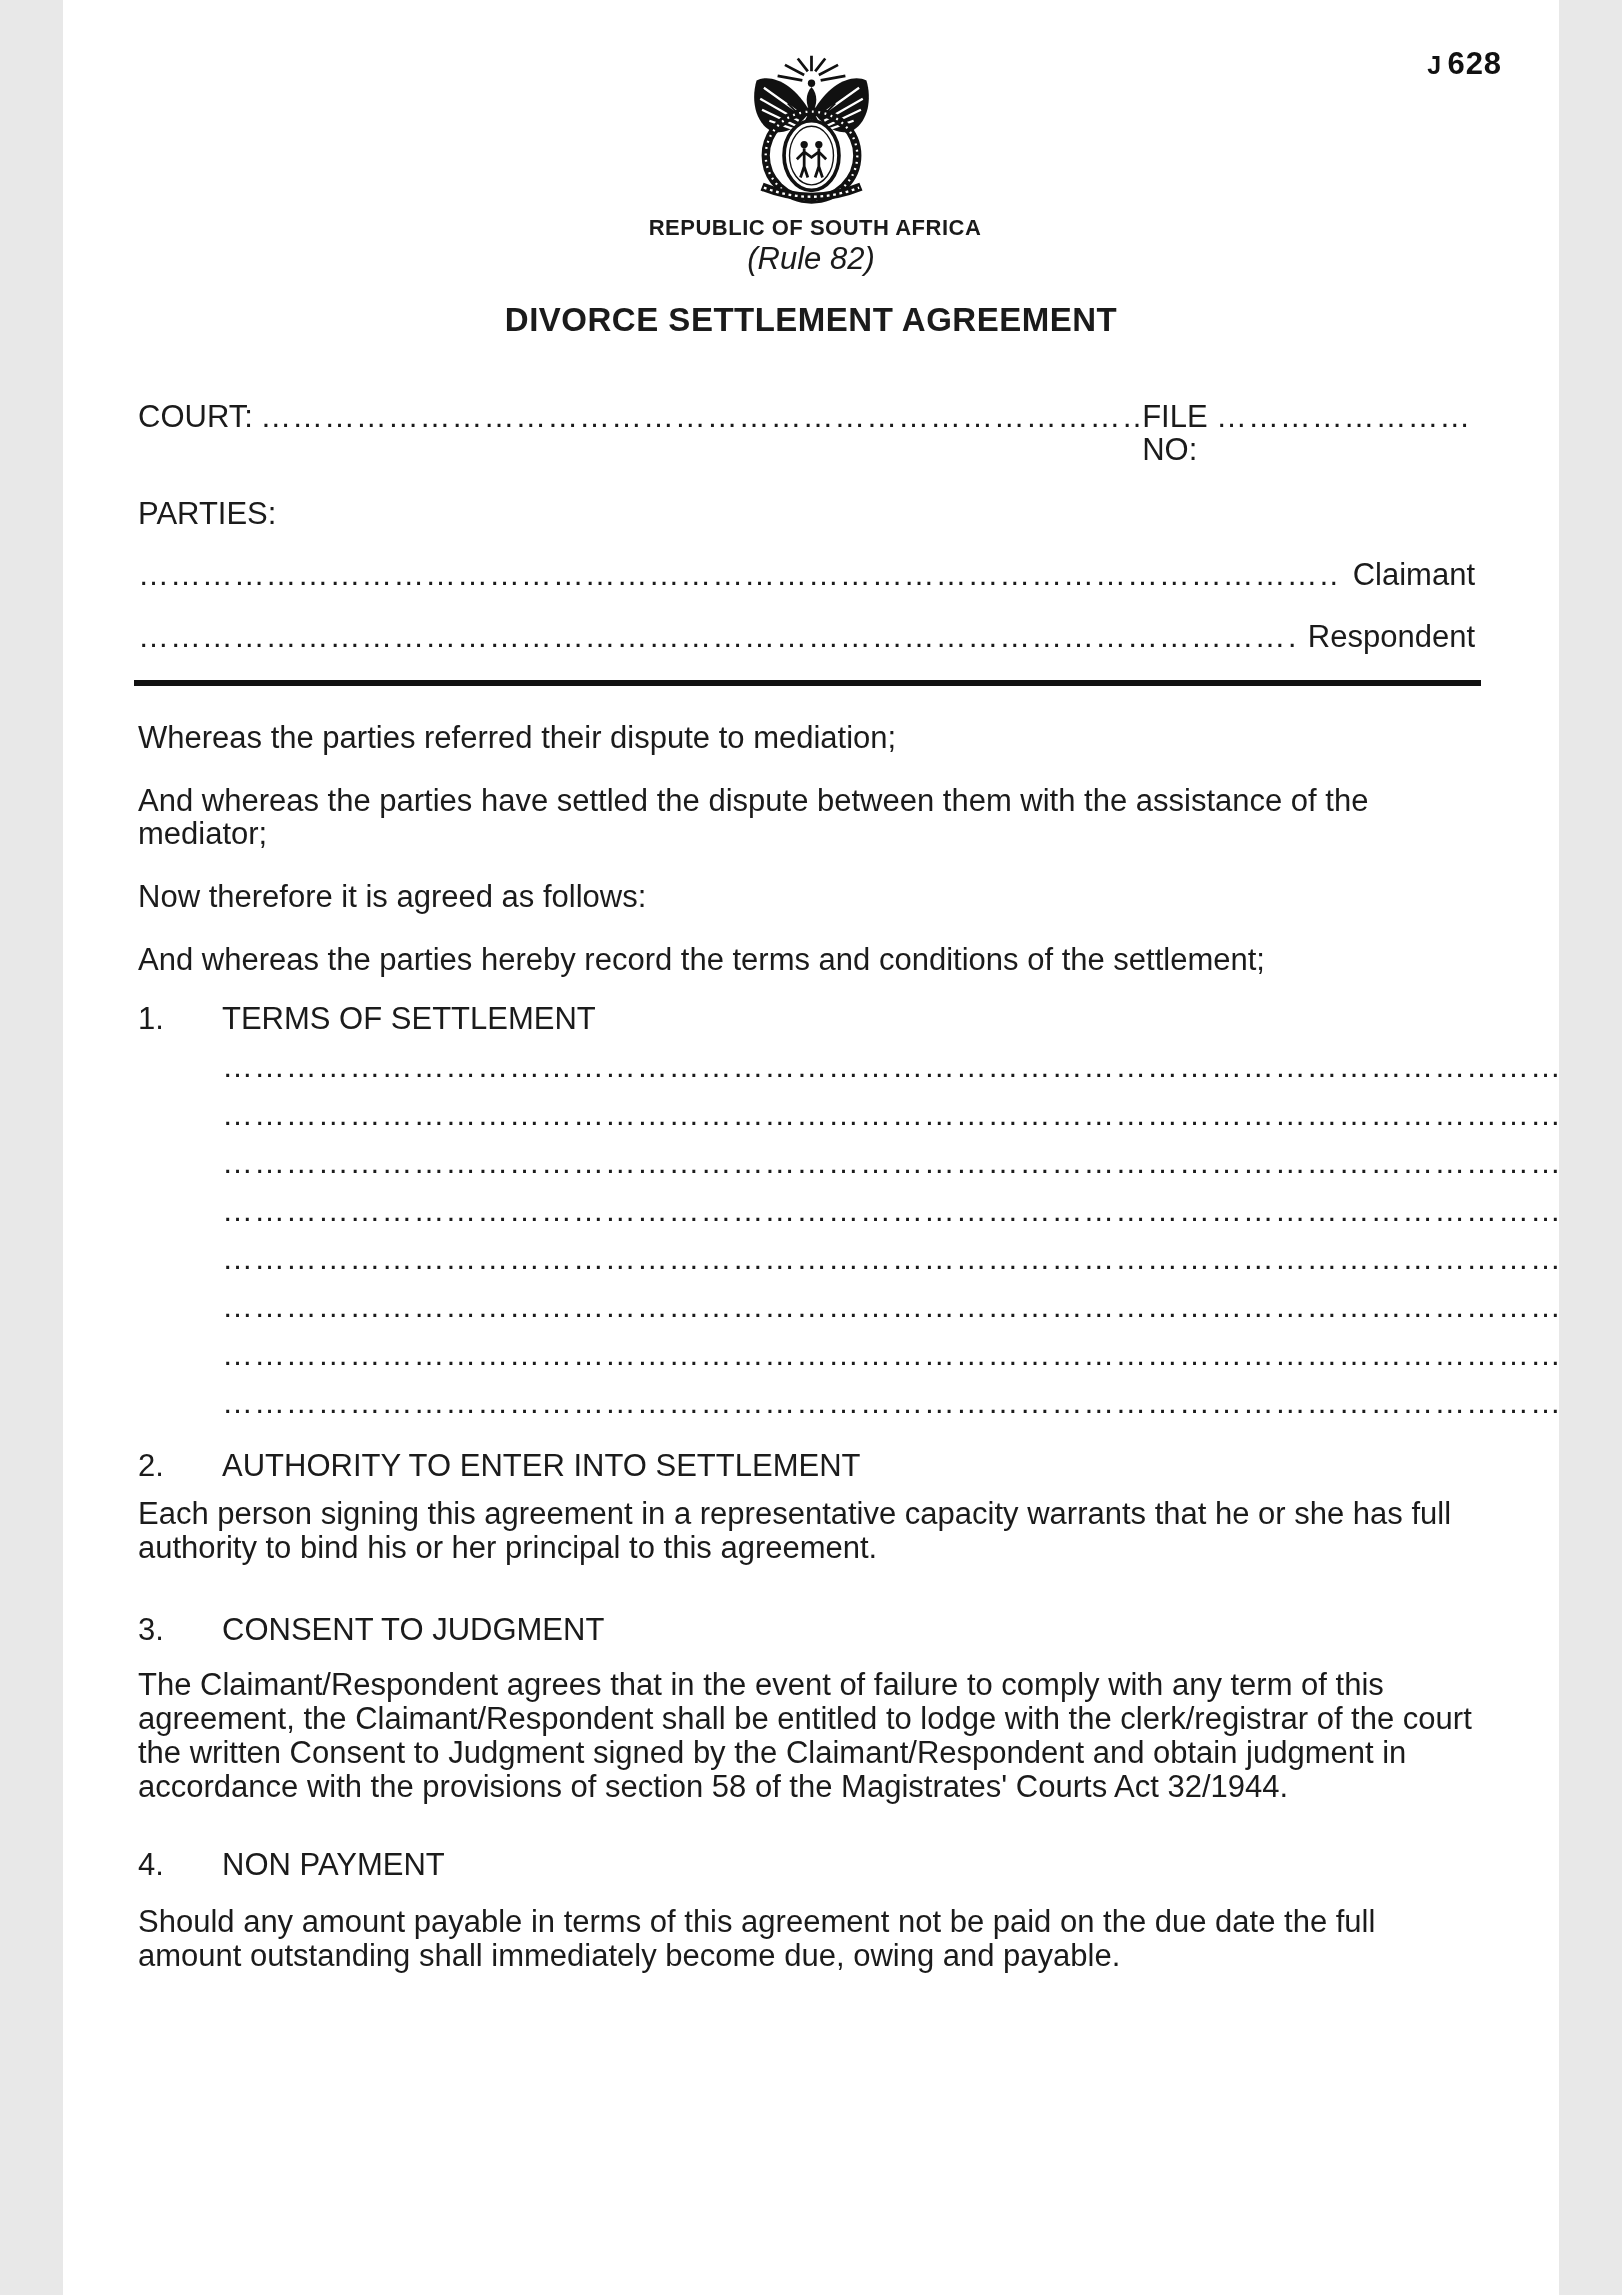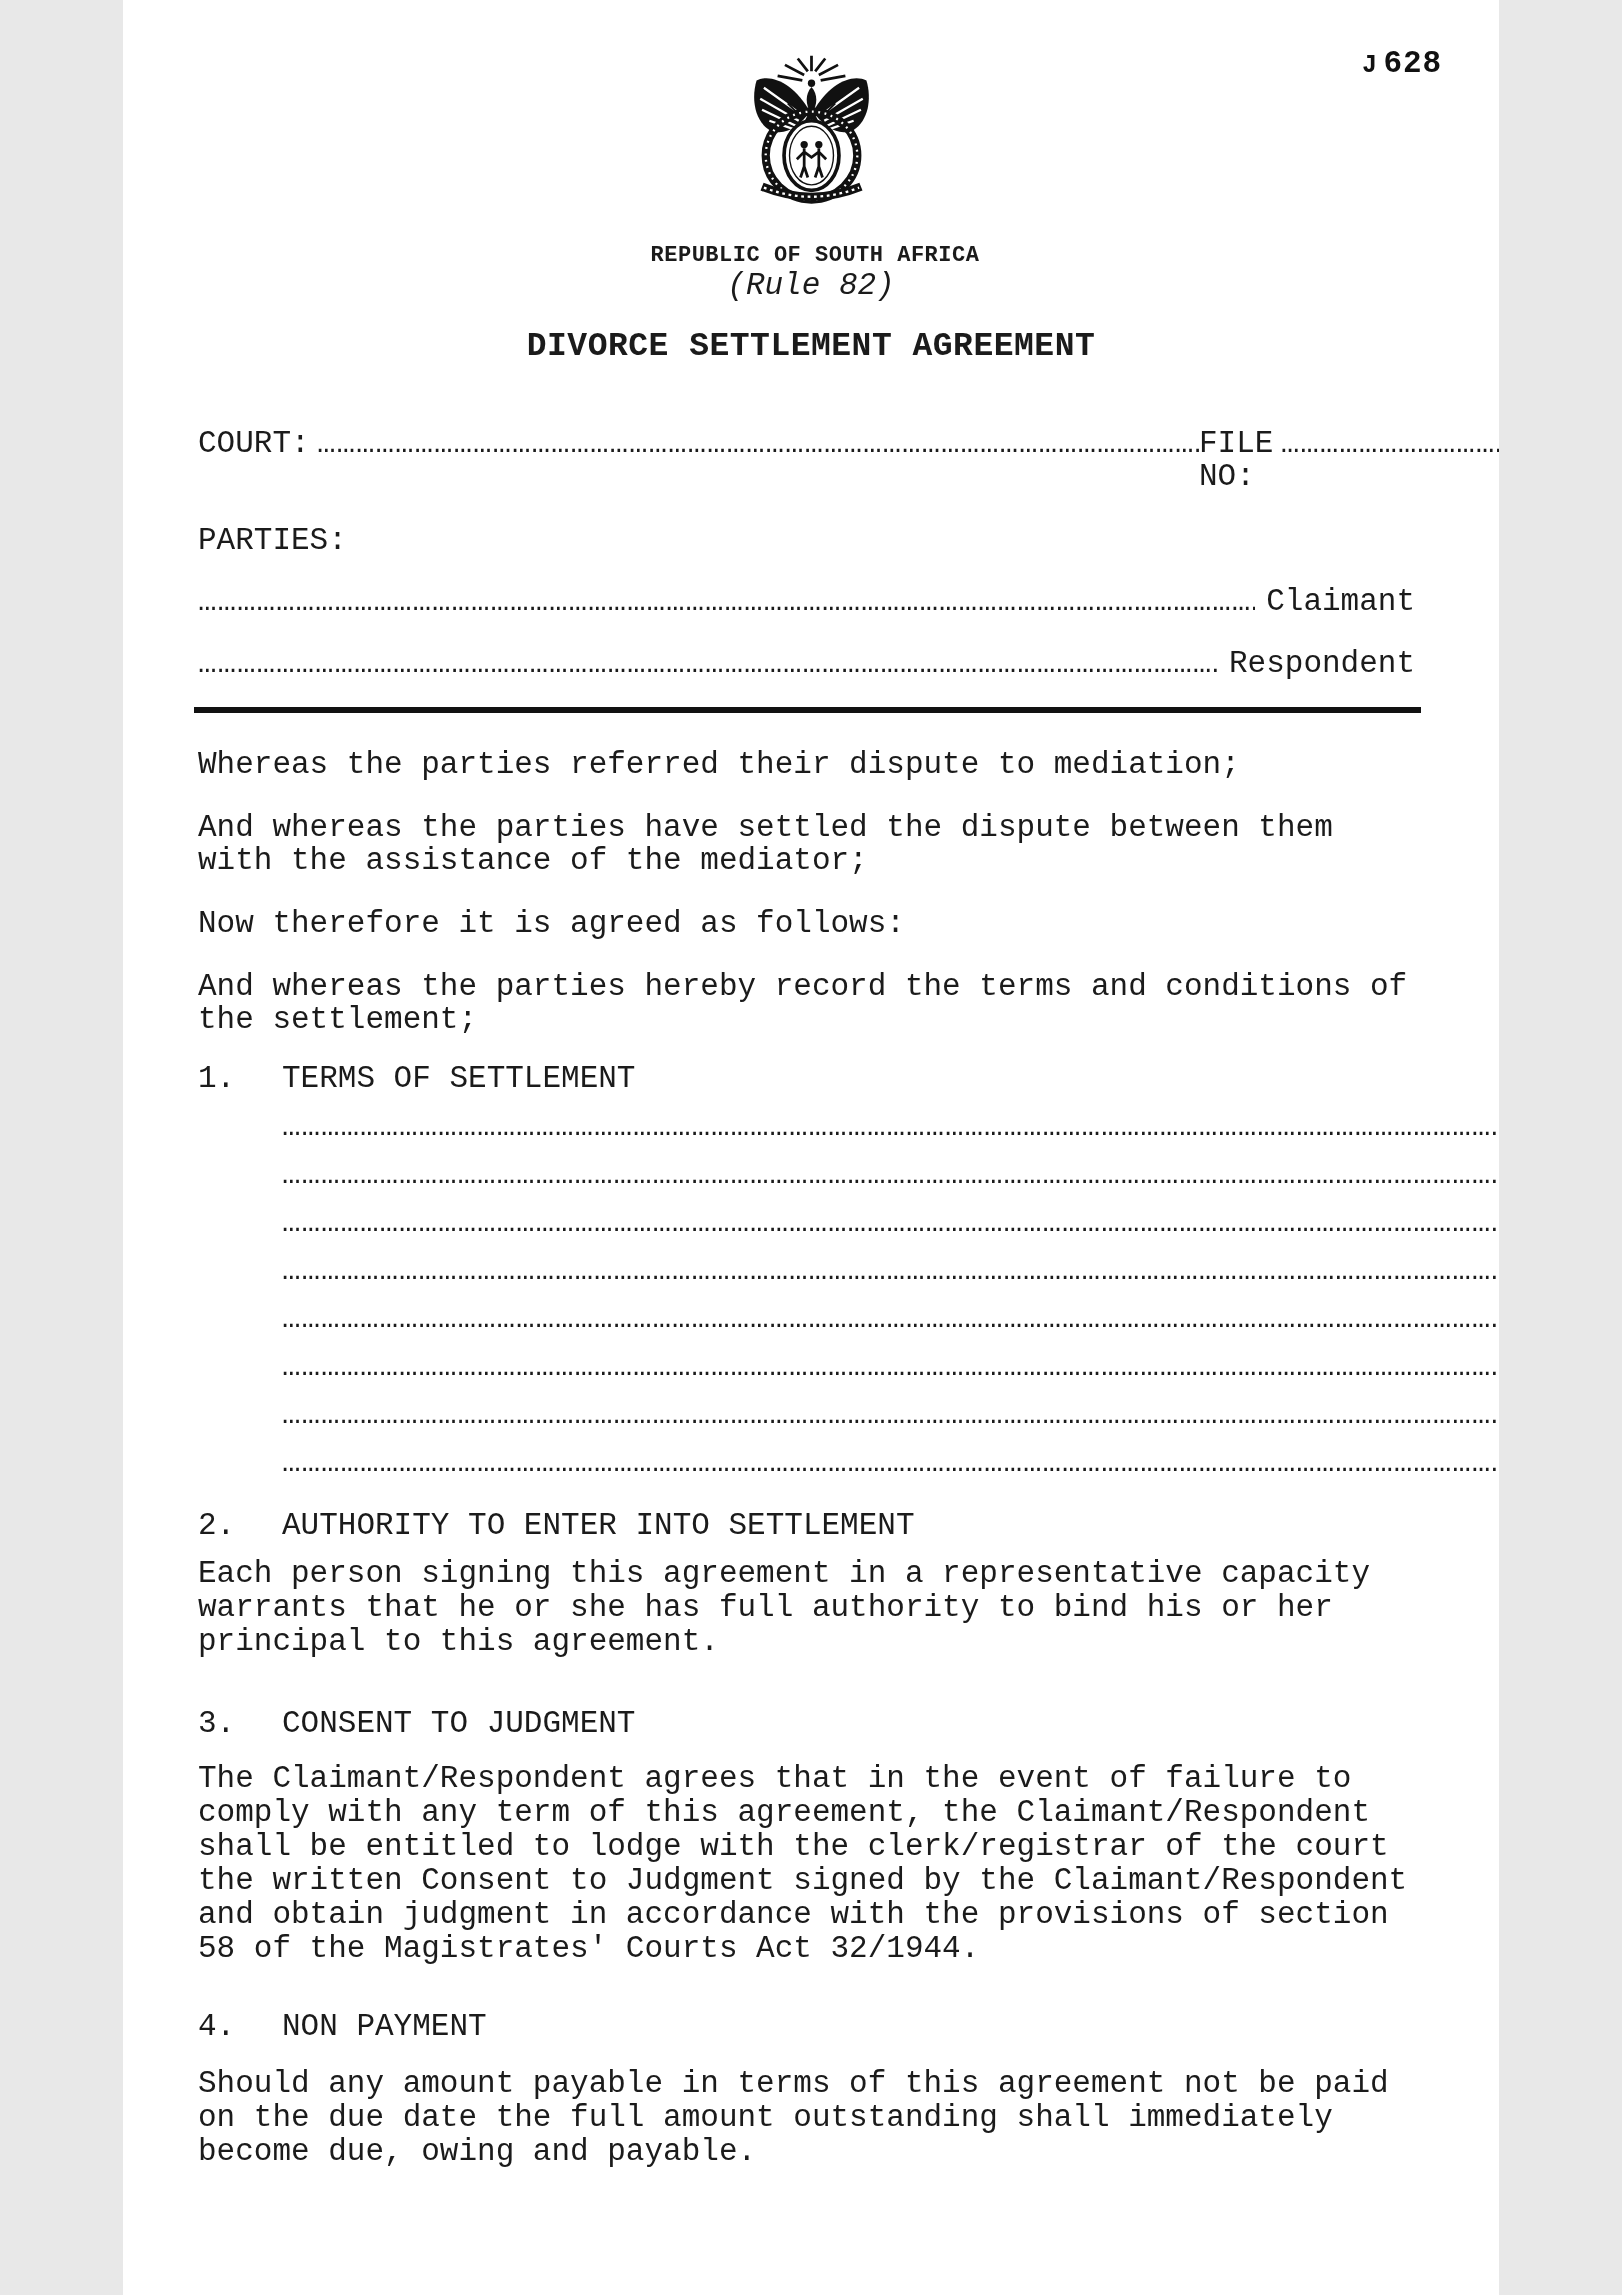--- a/index.html
+++ b/index.html
@@ -1,34 +1,34 @@
 <!DOCTYPE html>
 <html style="font-size:14.7px"><head>
 <meta charset="utf-8">
 <style>
   html,body{margin:0;padding:0;background:#e8e8e8;}
   .page{
     position:relative;
-    width:1376px;height:2296px;
+    width:1496px;height:2296px;
     margin:0 auto;
     background:#ffffff;
-    font-family:Liberation Mono, monospace;
+    font-family:Liberation Sans, sans-serif;
     color:#1b1b1b;
     overflow:hidden;
   }
   
   .doc-code{
     position:absolute;top:46px;right:57px;
     font-weight:bold;font-size:31px;letter-spacing:0.9px;color:#111;
   }
   .doc-code .j{font-size:25px;margin-right:5.5px;}
   
   .masthead{padding-top:53px;text-align:center;}
   .emblem{display:inline-block;line-height:0;}
-  .republic{margin-top:34px;font-size:22px;font-weight:bold;letter-spacing:0.5px;padding-left:8px;}
+  .republic{margin-top:7px;font-size:22px;font-weight:bold;letter-spacing:0.5px;padding-left:8px;}
   .form-number{margin-top:46px;font-size:33px;font-weight:bold;line-height:37px;}
   .form-rule{font-size:31px;font-style:italic;line-height:35px;}
   .doc-title{margin-top:24px;font-size:33px;font-weight:bold;line-height:39px;letter-spacing:0.5px;}
   
   .content{margin:0 84px 0 75px;font-size:31px;line-height:33px;}
   .row{display:flex;align-items:baseline;}
   .leader{overflow:hidden;white-space:nowrap;letter-spacing:0.9px;}
   .court-row{margin-top:61px;}
   .w-court{width:882px;margin-left:7.3px;flex:0 0 auto;}
   .spacer{flex:1 1 auto;}

